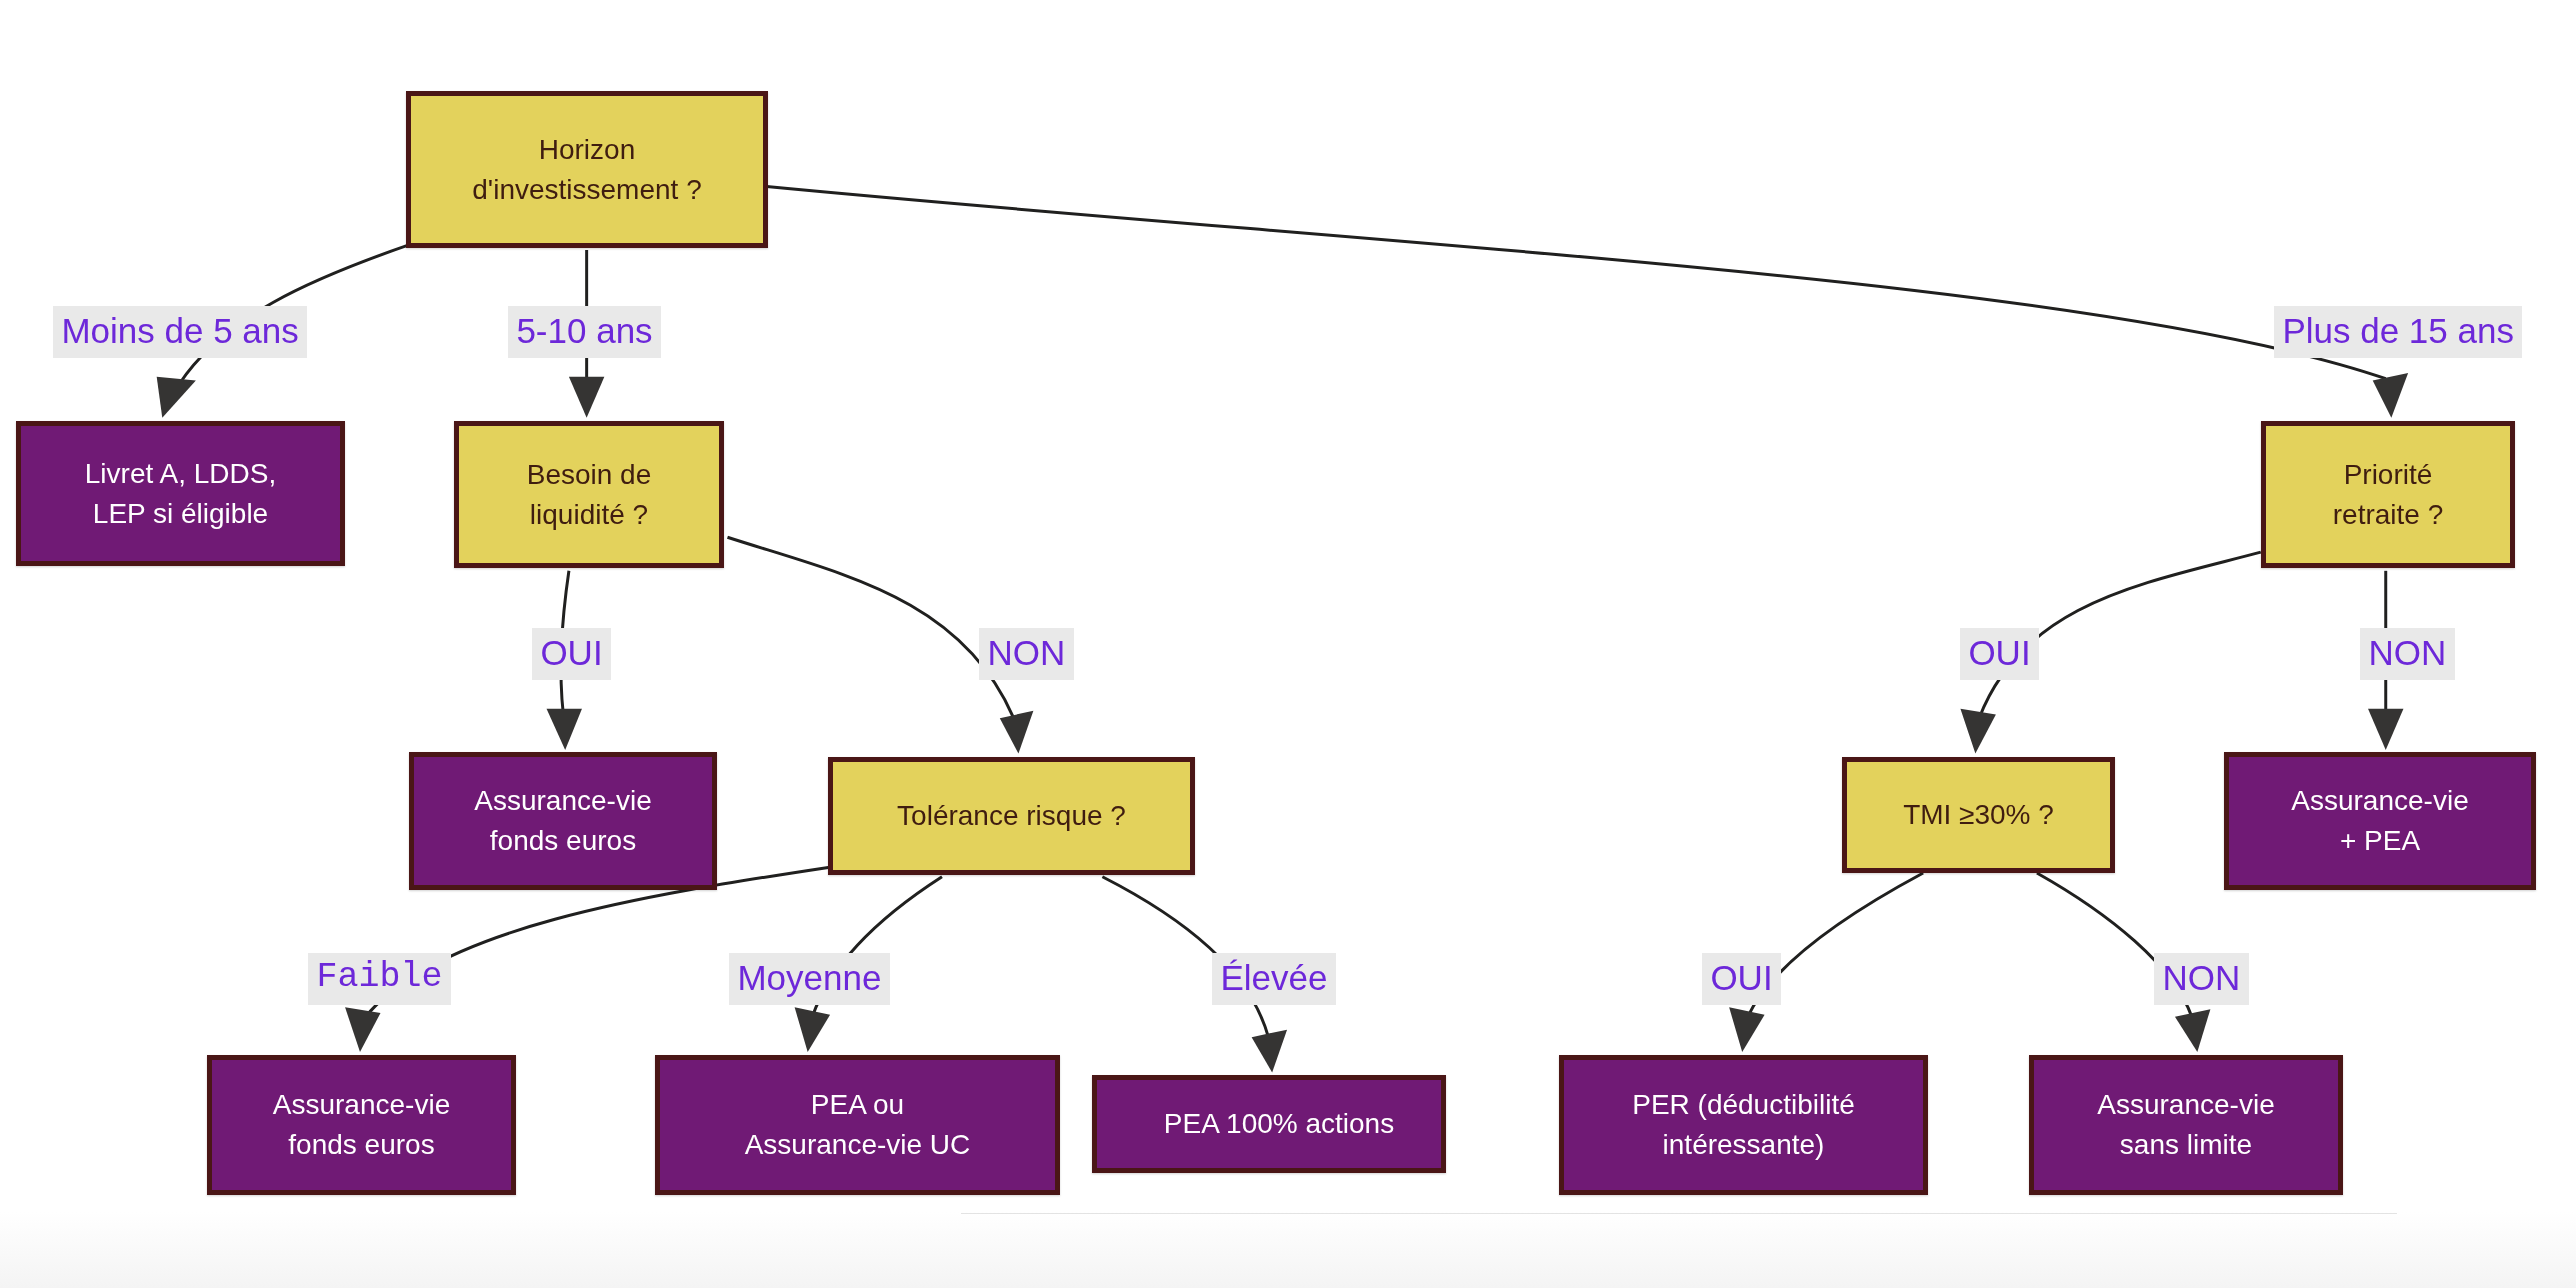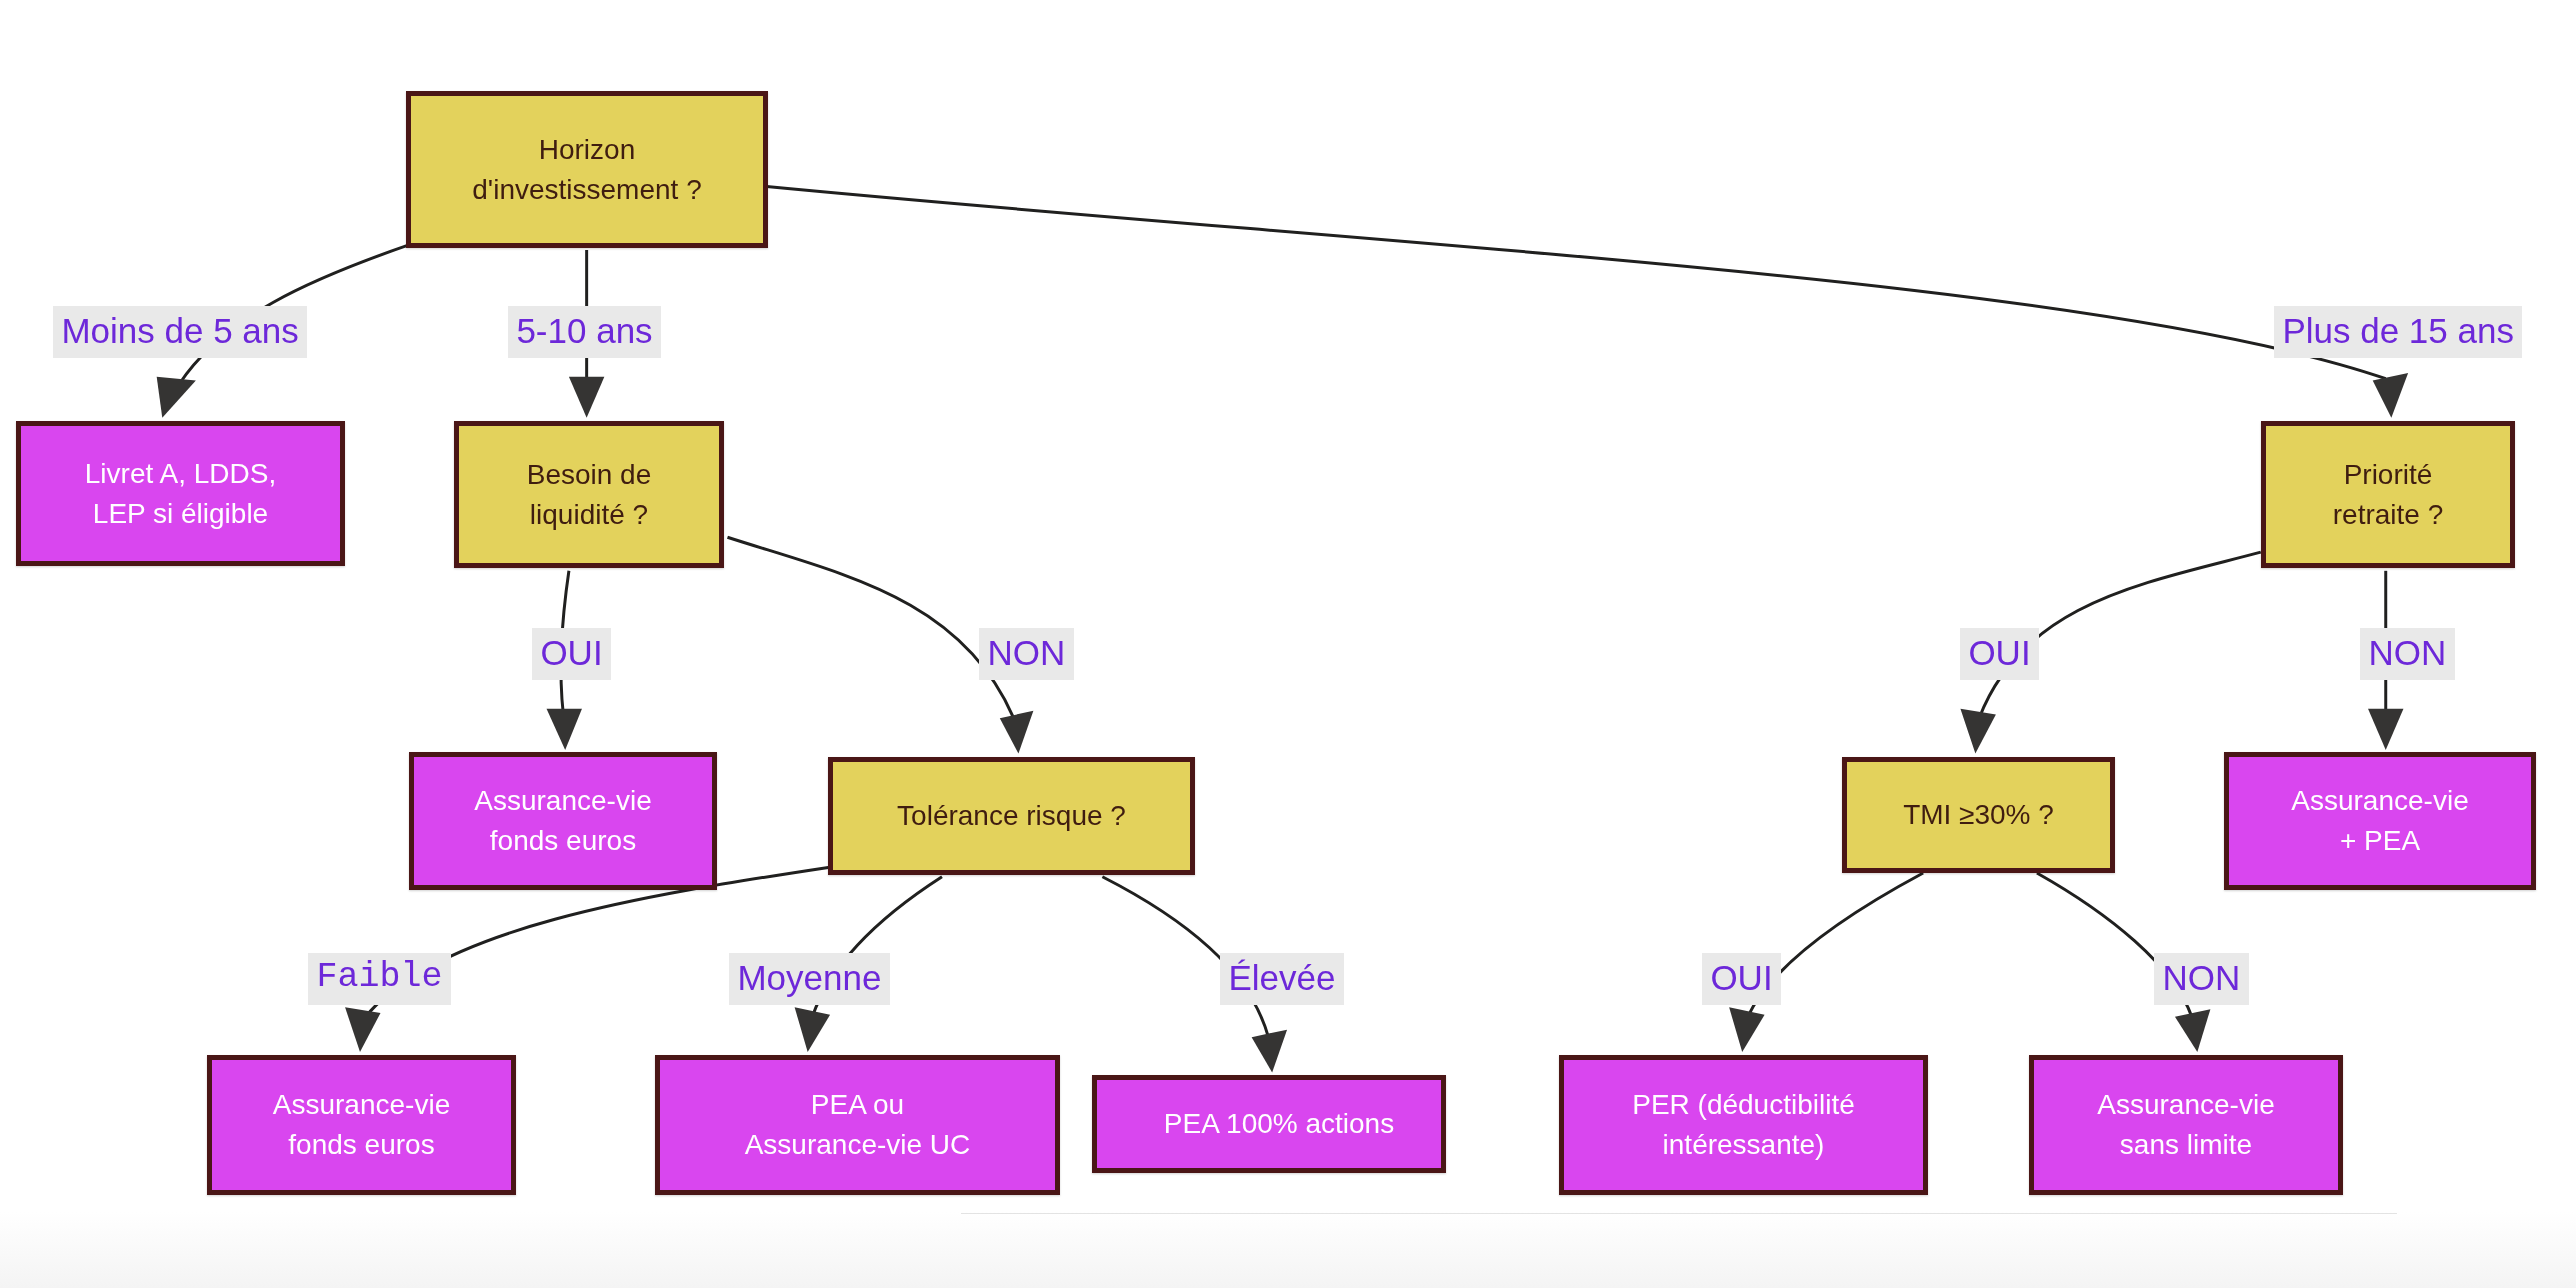--- a/index.html
+++ b/index.html
@@ -61,21 +61,21 @@
     line-height: 1.42;
     white-space: pre-line;
     box-shadow: 0 0.9px 1.9px rgba(0,0,0,0.18);
   }
   .node.decision {
     background: #e3d25c;
     color: #3f1d10;
     font-size: 28px;
   }
   .node.leaf {
-    background: #d946ef;
+    background: #701a75;
     color: #ffffff;
     font-size: 28px;
   }
 
   .edge-label {
     position: absolute;
     background: #e9e9e9;
     color: #6d28d9;
     font-size: 35px;
     line-height: 1.0;
@@ -177,20 +177,20 @@
 
   <div class="edge-label" style="left: 53px; top: 306px;">Moins de 5 ans</div>
   <div class="edge-label" style="left: 508px; top: 306px;">5-10 ans</div>
   <div class="edge-label" style="left: 2274px; top: 306px;">Plus de 15 ans</div>
   <div class="edge-label" style="left: 532px; top: 628px;">OUI</div>
   <div class="edge-label" style="left: 979px; top: 628px;">NON</div>
   <div class="edge-label" style="left: 1960px; top: 628px;">OUI</div>
   <div class="edge-label" style="left: 2360px; top: 628px;">NON</div>
   <div class="edge-label" style="left: 308px; top: 953px; font-family: Liberation Mono, monospace;">Faible</div>
   <div class="edge-label" style="left: 729px; top: 953px;">Moyenne</div>
-  <div class="edge-label" style="left: 1212px; top: 953px; margin-left: 8px;">Élevée</div>
+  <div class="edge-label" style="left: 1212px; top: 953px;">Élevée</div>
   <div class="edge-label" style="left: 1702px; top: 953px;">OUI</div>
   <div class="edge-label" style="left: 2154px; top: 953px;">NON</div>
 
   <div id="top-rule"></div>
   <div id="bottom-shade"></div>
 </div>
 
 
 </body></html>

